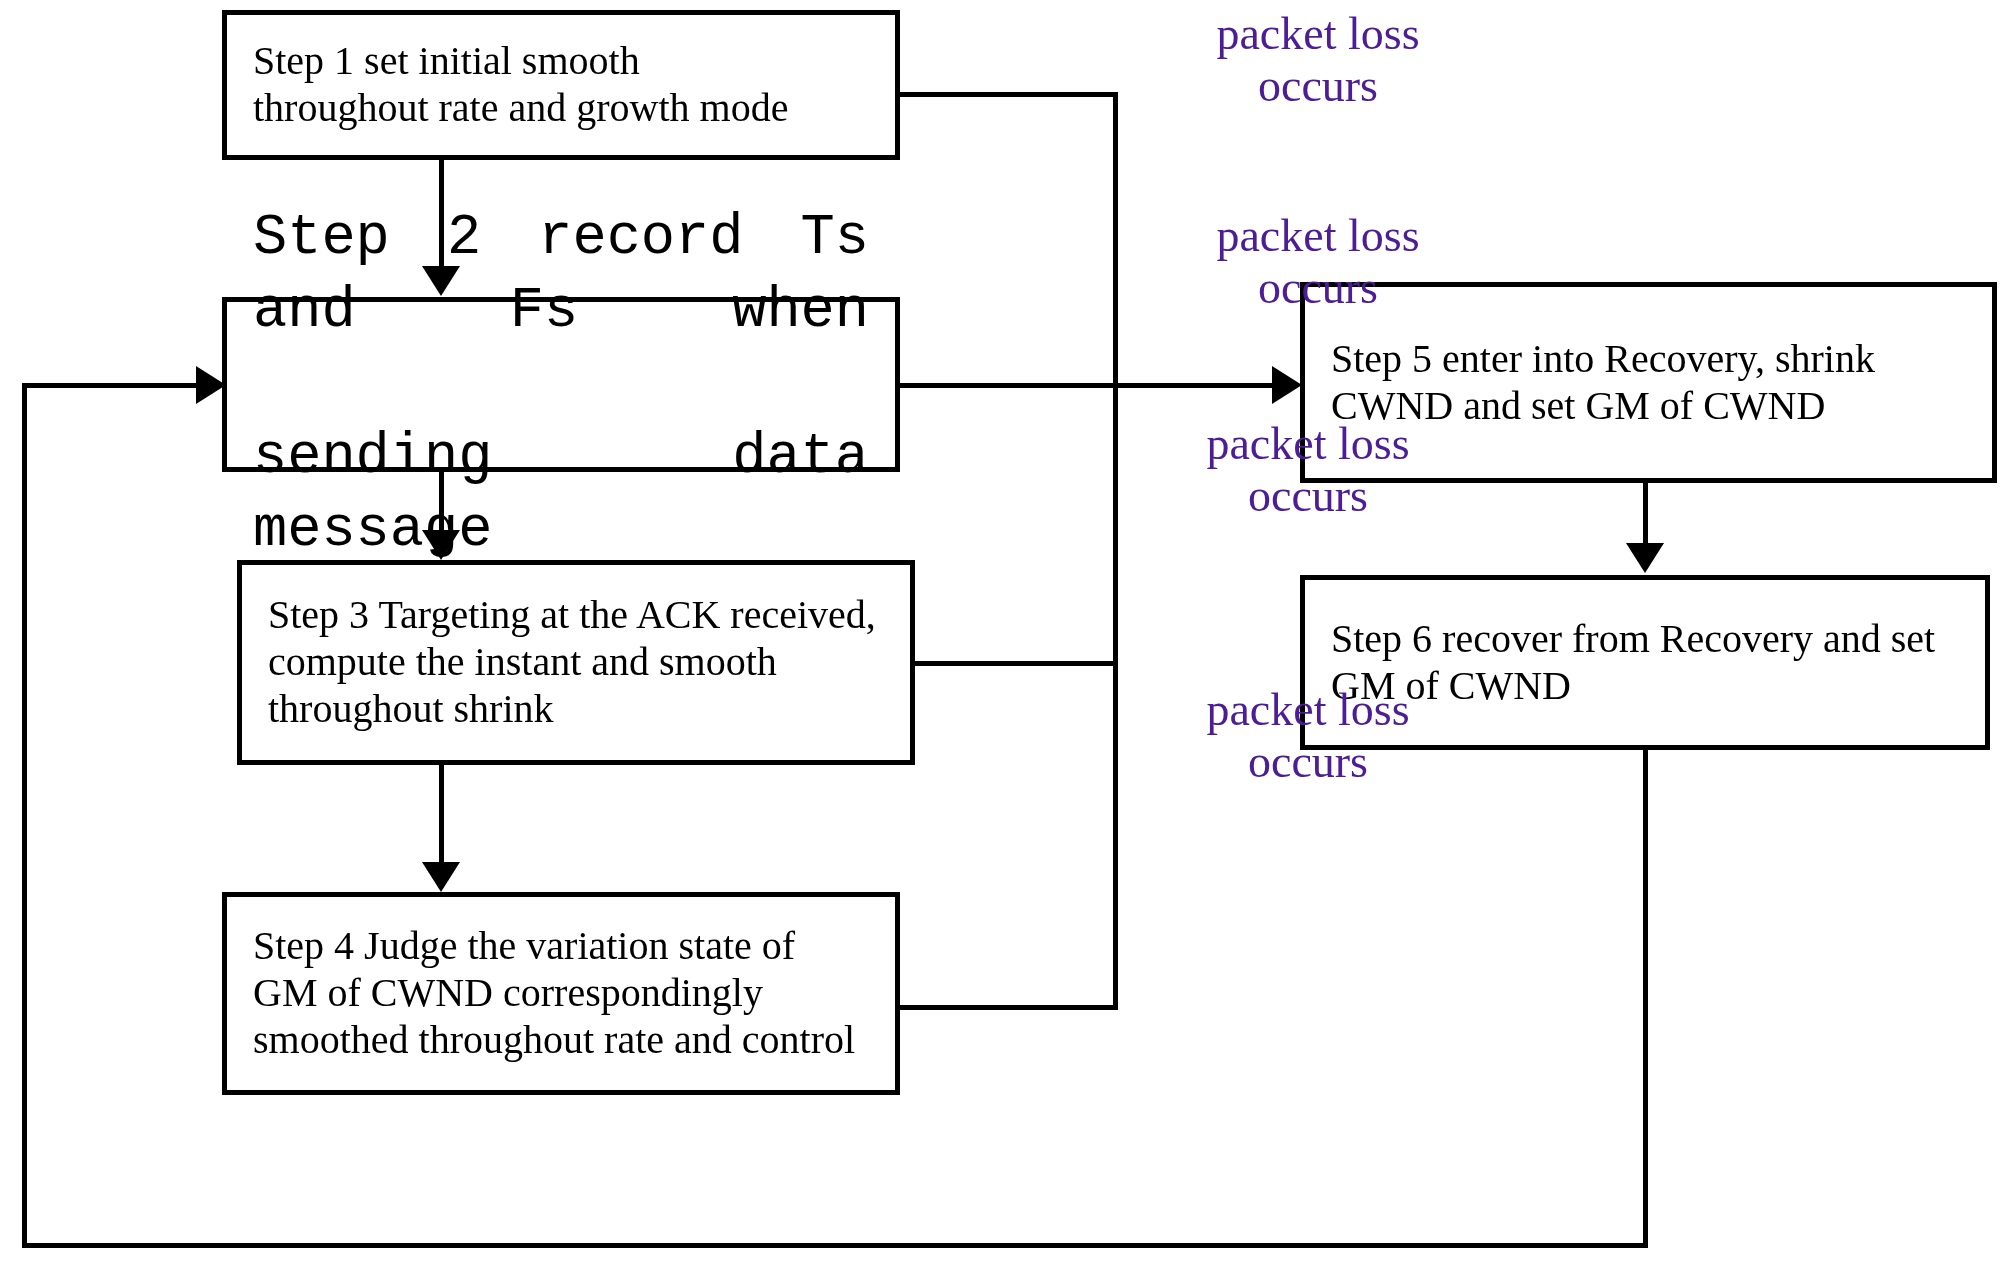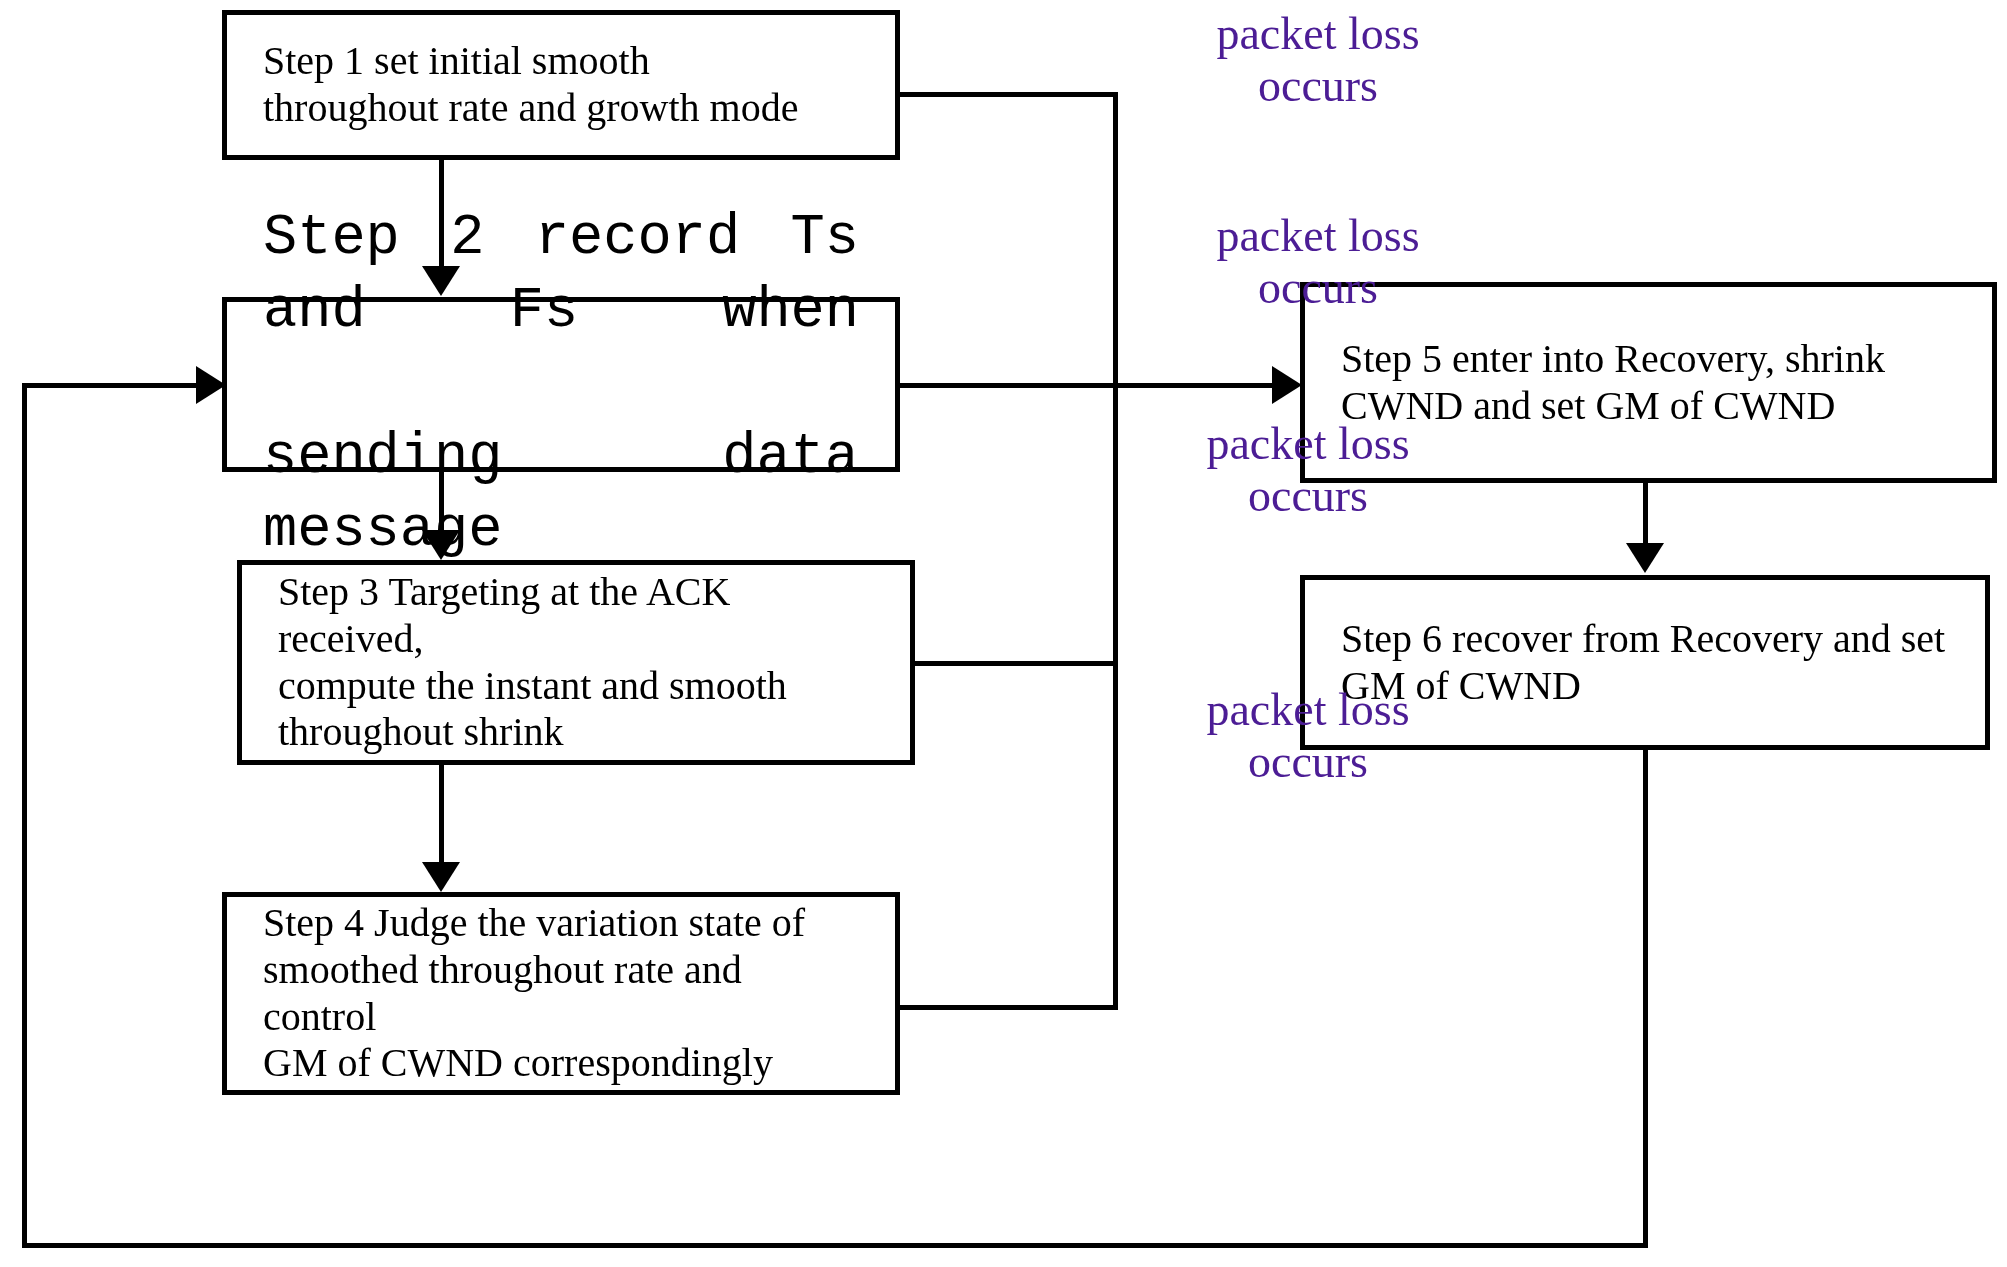--- a/index.html
+++ b/index.html
@@ -18,21 +18,21 @@
   .box {
     position: absolute;
     box-sizing: border-box;
     border: 5px solid #000000;
     background: #ffffff;
     display: flex;
     align-items: center;
     z-index: 3;
   }
   .box .txt {
-    padding: 0 36px;
+    padding: 0 26px;
     font-size: 40px;
     line-height: 1.17;
     color: #000000;
     width: 100%;
   }
   .box .txt.justified {
     text-align: justify;
     text-align-last: left;
     font-size: 57px;
     line-height: 1.28;
@@ -114,22 +114,22 @@
     <div class="txt">
       <div>Step 3 Targeting at the ACK received,</div>
       <div>compute the instant and smooth</div>
       <div>throughout shrink</div>
     </div>
   </div>
 
   <div class="box" style="left:222px; top:892px; width:678px; height:203px;">
     <div class="txt">
       <div>Step 4 Judge the variation state of</div>
+      <div>GM of CWND correspondingly</div>
       <div>smoothed throughout rate and control</div>
-      <div>GM of CWND correspondingly</div>
     </div>
   </div>
 
   <div class="box" style="left:1300px; top:282px; width:697px; height:201px;">
     <div class="txt">
       <div>Step 5 enter into Recovery, shrink</div>
       <div>CWND and set GM of CWND</div>
     </div>
   </div>
 

